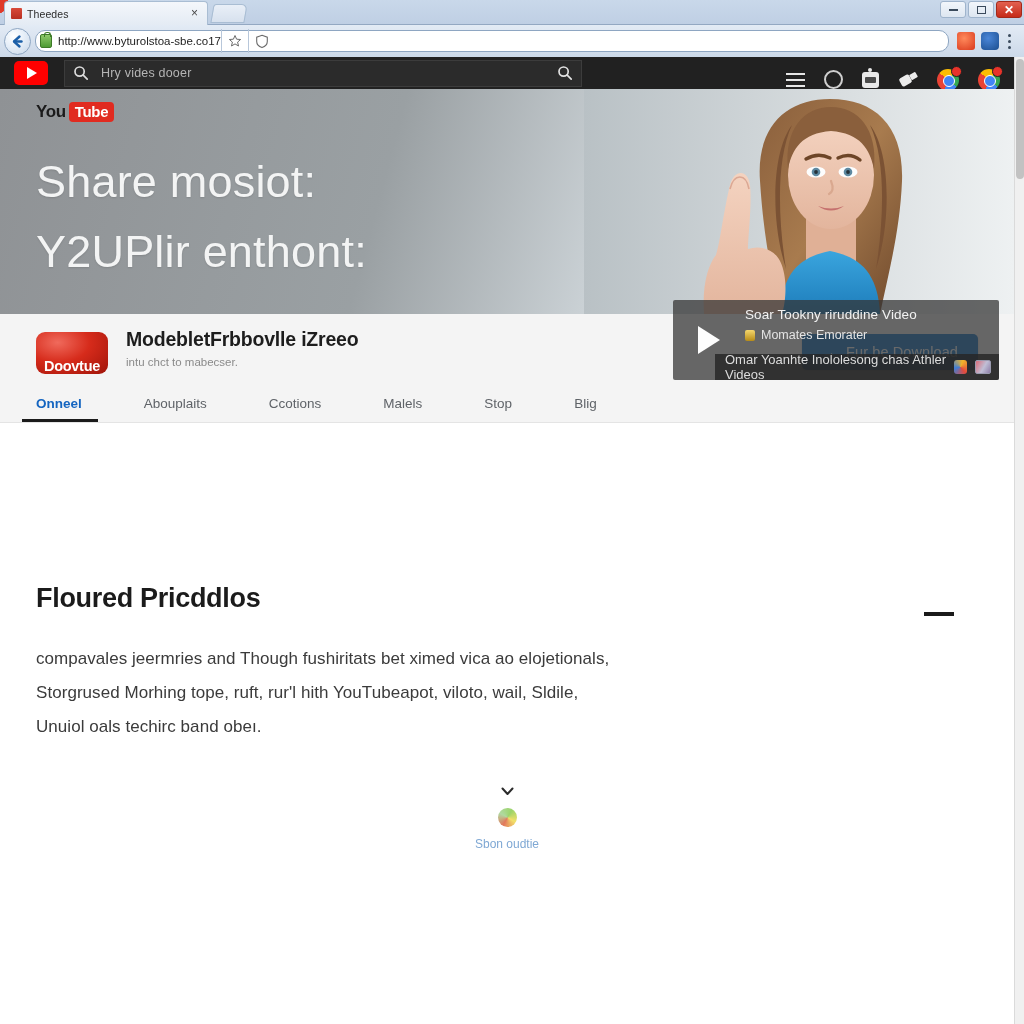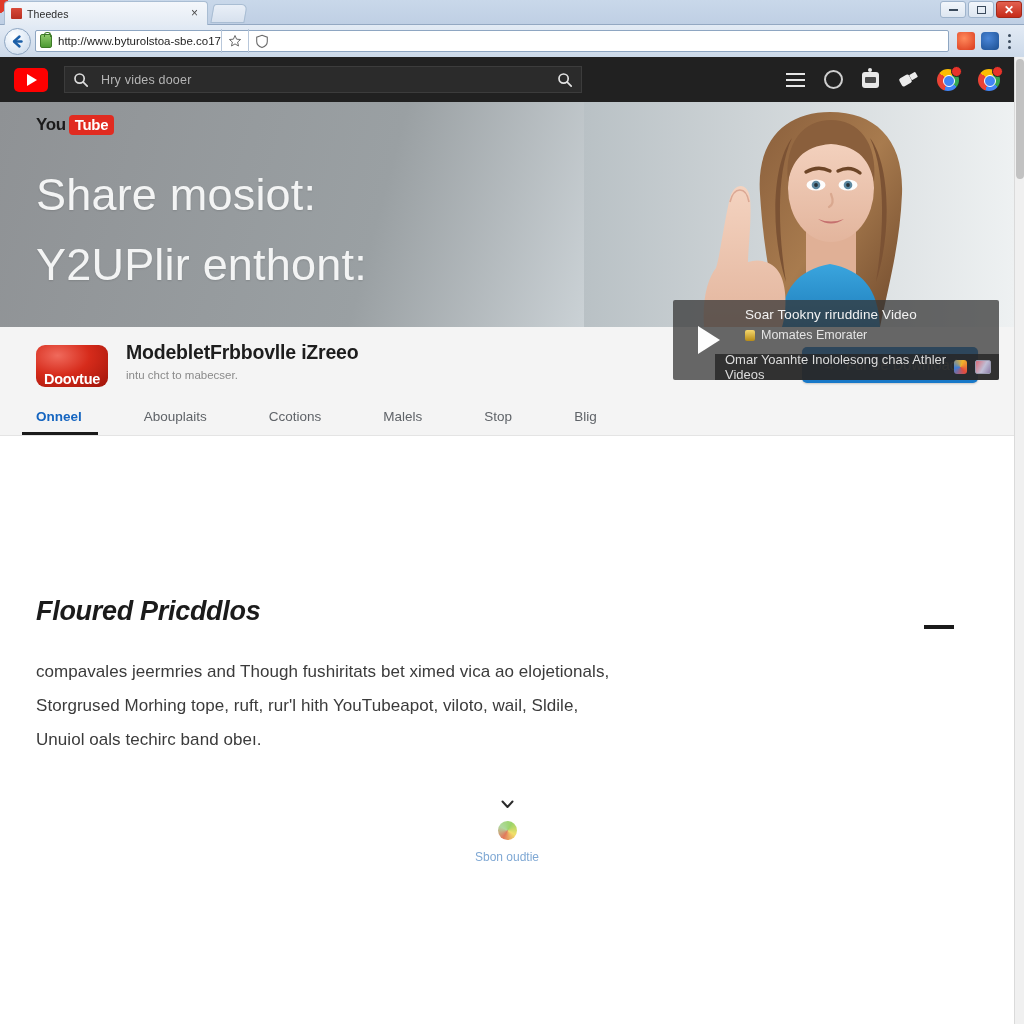--- a/index.html
+++ b/index.html
@@ -74,21 +74,21 @@
   }
   .backbtn {
     width: 27px; height: 27px; border-radius: 50%;
     background: radial-gradient(circle at 35% 30%, #ffffff 0%, #e8f0f9 40%, #c6d6e8 100%);
     border: 1px solid #8ea6c2; display: flex; align-items: center; justify-content: center;
     flex: 0 0 27px; margin-right: 4px;
   }
   .backbtn svg { display: block; }
   .urlbox {
     flex: 1 1 auto; height: 22px; background: #ffffff;
-    border: 1px solid #8ea6c2; border-radius: 2px;
+    border: 1px solid #8ea6c2; border-radius: 10px;
     display: flex; align-items: center; padding: 0 4px; margin-right: 2px;
   }
   .lock-icon {
     width: 12px; height: 14px; flex: 0 0 12px; margin-right: 6px;
     background: linear-gradient(#8ec96a, #4d9a33);
     border: 1px solid #3d7a27; border-radius: 2px; position: relative;
   }
   .lock-icon::after {
     content: ""; position: absolute; left: 3px; top: -3px; width: 5px; height: 4px;
     border: 1.5px solid #3d7a27; border-bottom: none; border-radius: 3px 3px 0 0;
@@ -115,21 +115,21 @@
     position: absolute; right: 0; top: 57px; width: 10px; height: 967px;
     background: #f0f0f0; border-left: 1px solid #dadada;
   }
   .scroll-thumb {
     position: absolute; left: 1px; top: 2px; width: 8px; height: 120px;
     background: #c2c2c2; border-radius: 4px;
   }
 
   
   .ytbar {
-    height: 45px; background: #212121; display: flex; align-items: center;
+    height: 32px; background: #212121; display: flex; align-items: center;
     padding: 0 14px; position: relative;
   }
   .yt-logo {
     width: 34px; height: 24px; background: #ff0000; border-radius: 5px;
     display: flex; align-items: center; justify-content: center; flex: 0 0 34px;
     margin-right: 16px;
   }
   .yt-logo .tri {
     width: 0; height: 0; border-left: 10px solid #fff;
     border-top: 6px solid transparent; border-bottom: 6px solid transparent;
@@ -277,21 +277,20 @@
 
   
   .content { padding: 0 36px; position: relative; }
   .divider-dash {
     position: absolute; right: 60px; top: 29px; width: 30px; height: 4px;
     background: #1a1a1a;
   }
   .sec-title {
     font-size: 27px; font-weight: bold; color: #1b1b1b; margin-top: 160px;
     letter-spacing: -.3px;
-    font-style: italic;
   }
   .sec-body {
     margin-top: 28px; font-size: 17px; line-height: 2; color: #3b3b3b;
     max-width: 700px; letter-spacing: .05px;
   }
   .sec-body span { display: block; }
   .cta-btn {
     margin-top: 36px; background: #1878c8; color: #ddeeff; border: none;
     border-radius: 5px; height: 46px; padding: 0 26px; font-size: 16px;
     font-family: "Liberation Sans", sans-serif; letter-spacing: .2px;

